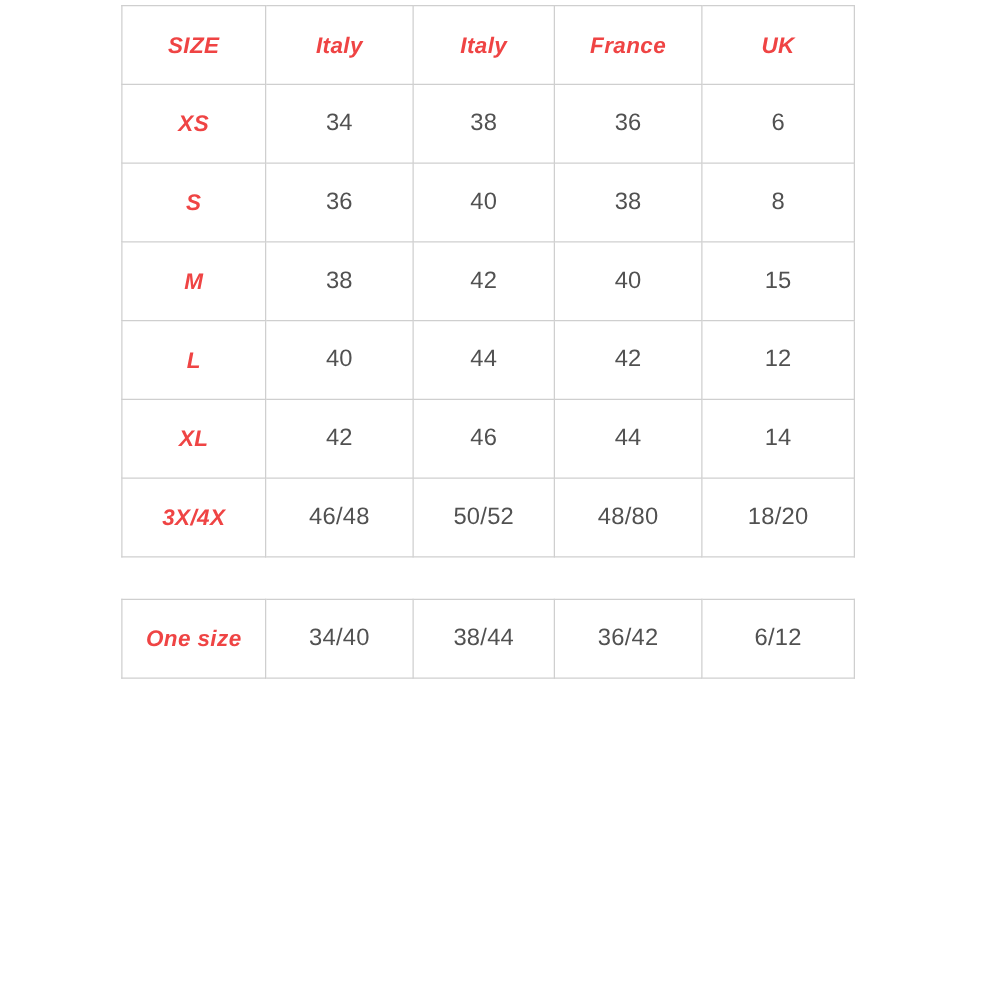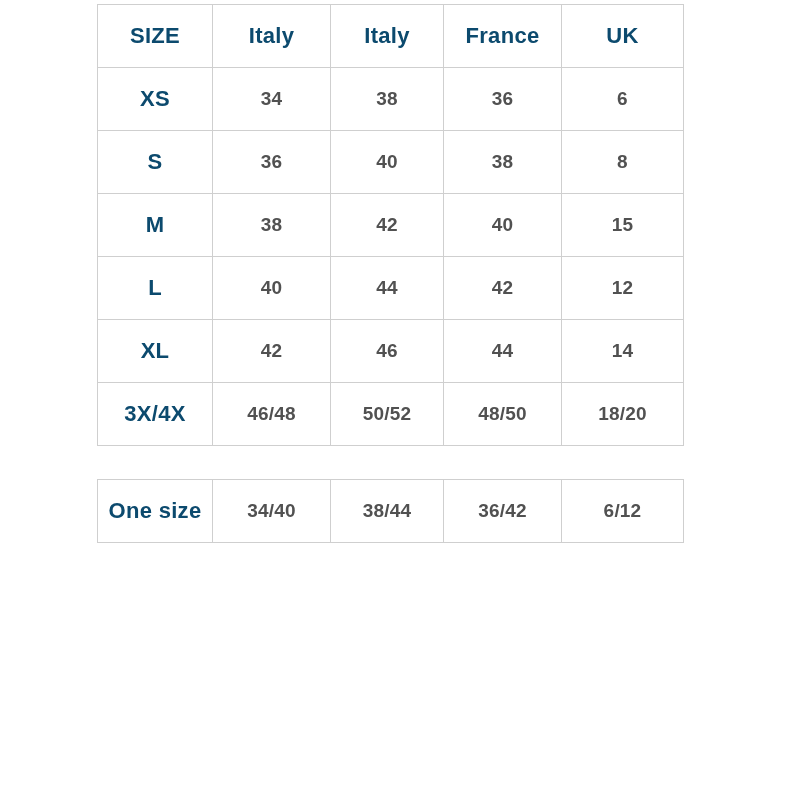--- a/index.html
+++ b/index.html
@@ -30,26 +30,27 @@
   th, td {
     border: 1px solid #cfcfcf;
     height: 62px;
     padding: 0;
     text-align: center;
     vertical-align: middle;
     background: #ffffff;
   }
   th, td.lbl {
     font-weight: 700;
-    color: #0c4a6e;
-    font-size: 22px;
+    color: #ef4444;
+    font-size: 18px;
     letter-spacing: 0.3px;
+    font-style: italic;
   }
   td.val {
-    font-weight: 700;
+    font-weight: 400;
     color: #515151;
     font-size: 19px;
     letter-spacing: 0.2px;
     margin-left: 20px;
   }
   table.secondary {
     margin-top: 33px;
   }
 </style>
 </head>
@@ -105,21 +106,21 @@
         <td class="lbl">XL</td>
         <td class="val">42</td>
         <td class="val">46</td>
         <td class="val">44</td>
         <td class="val">14</td>
       </tr>
       <tr>
         <td class="lbl">3X/4X</td>
         <td class="val">46/48</td>
         <td class="val">50/52</td>
-        <td class="val">48/50</td>
+        <td class="val">48/80</td>
         <td class="val">18/20</td>
       </tr>
     </tbody>
   </table>
 
   <table class="secondary">
     <colgroup>
       <col class="c0">
         <col class="c1">
         <col class="c2">

